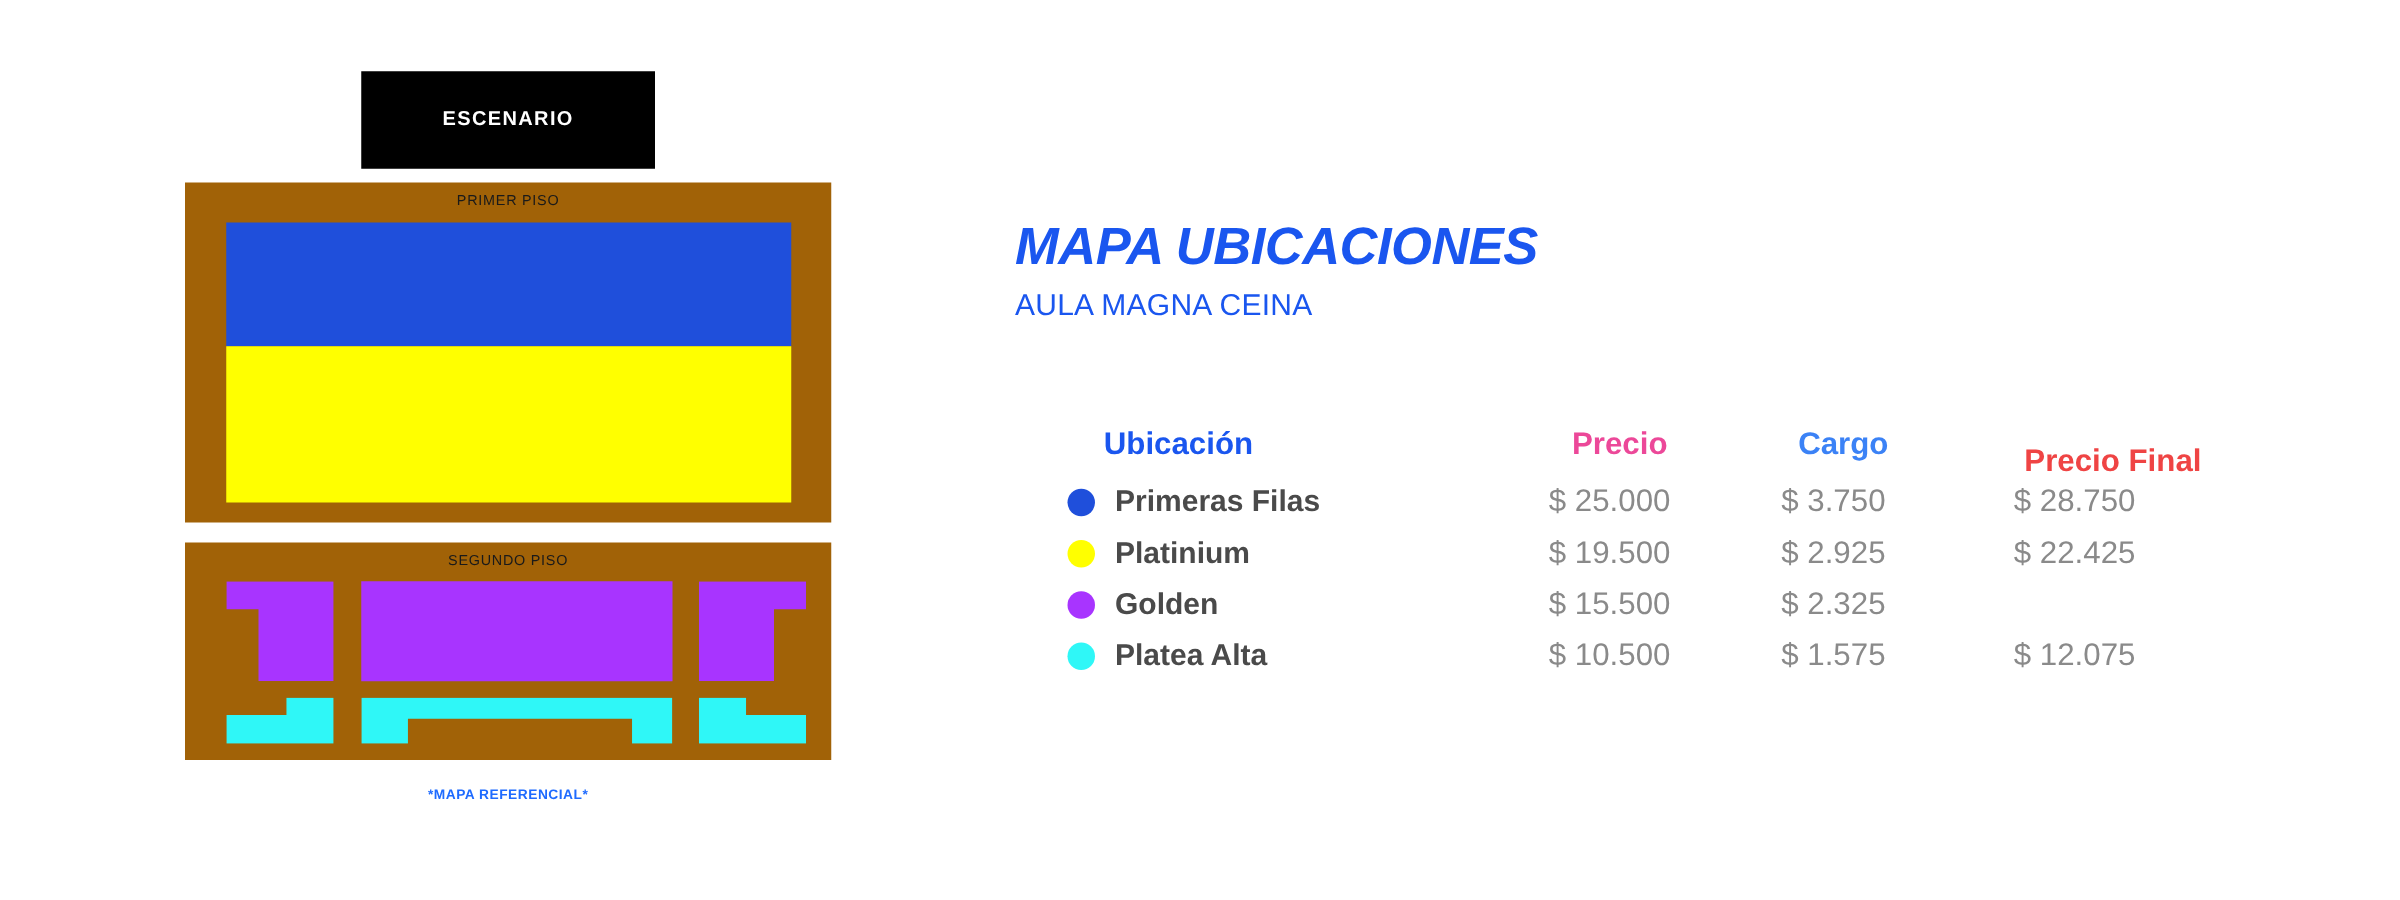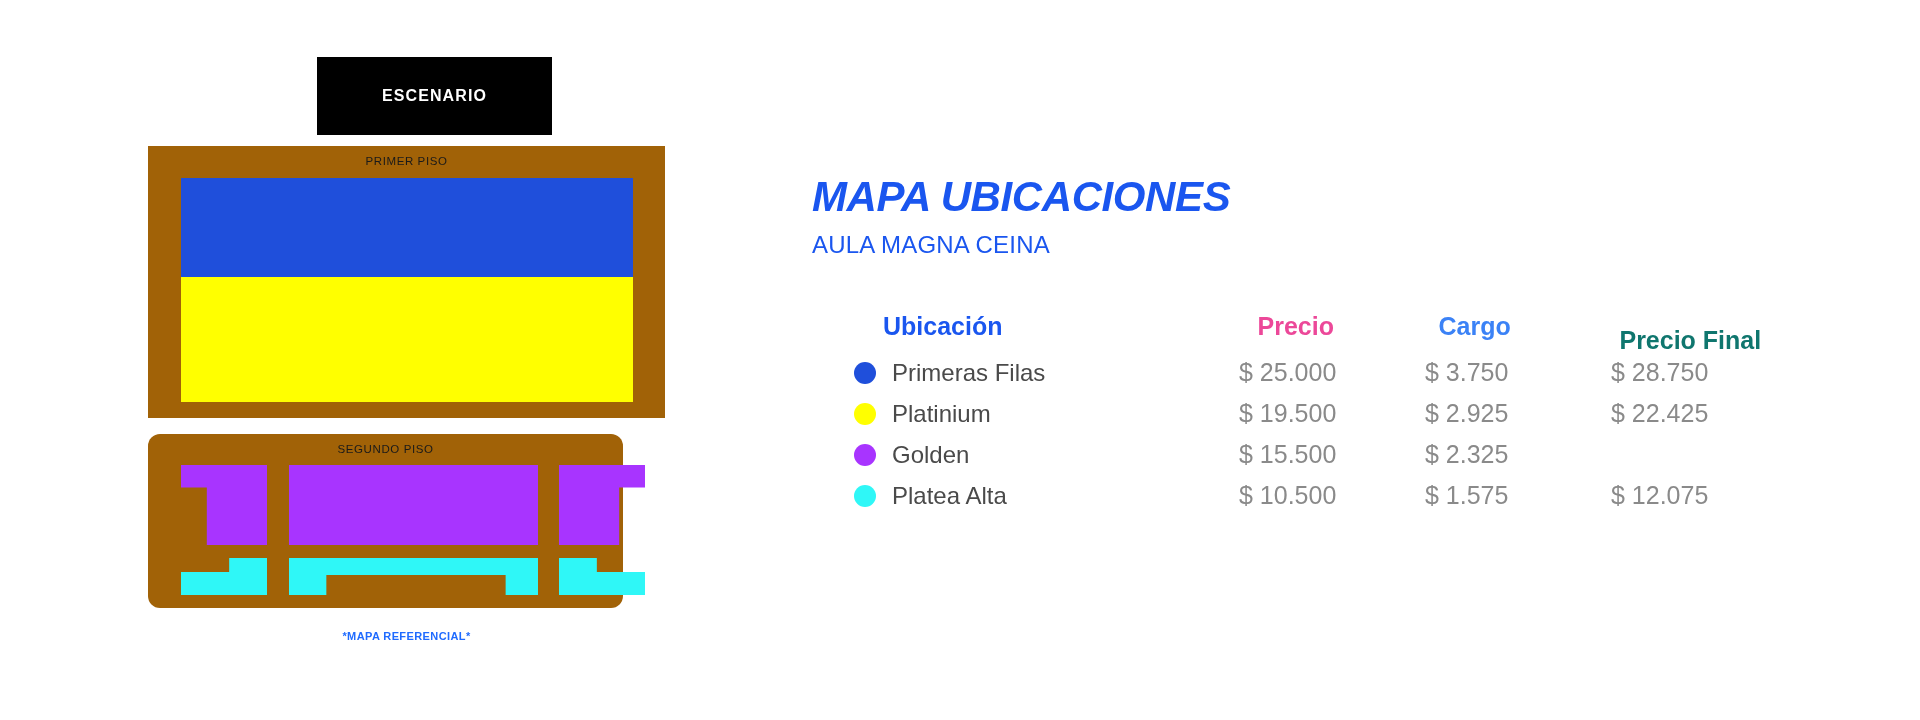--- a/index.html
+++ b/index.html
@@ -27,21 +27,20 @@
   #stage-block {
     position: absolute;
     left: 289px;
     top: 57px;
     width: 235px;
     height: 78px;
     background: #000000;
     display: flex;
     align-items: center;
     justify-content: center;
-    margin-left: 28px;
   }
   #stage-block .stage-label {
     color: #ffffff;
     font-size: 16px;
     font-weight: 700;
     letter-spacing: 1.1px;
   }
 
   .floor-panel {
     position: absolute;
@@ -81,23 +80,22 @@
     top: 131px;
     width: 452px;
     height: 125px;
     background: #ffff00;
   }
 
   
   #second-floor-panel {
     left: 148px;
     top: 434px;
-    width: 475px;
+    width: 517px;
     height: 174px;
-    border-radius: 12px;
   }
   #second-floor-panel .floor-title { top: 9px; }
 
   
   .golden-block {
     position: absolute;
     background: #a834ff;
   }
   #golden-left {
     left: 33px;
@@ -185,21 +183,21 @@
     font-size: 24px;
     font-weight: 400;
     color: #1a56ef;
     letter-spacing: 0.2px;
     line-height: 1;
   }
 
   #price-table {
     position: absolute;
     left: 42px;
-    top: 300px;
+    top: 329px;
     width: 960px;
   }
 
   .price-row {
     display: flex;
     align-items: center;
     height: 41px;
   }
   .price-row.header-row {
     height: 52px;
@@ -226,21 +224,21 @@
 
   .zone-dot {
     width: 22px;
     height: 22px;
     border-radius: 50%;
     flex: 0 0 auto;
     margin-right: 16px;
   }
   .zone-name {
     font-size: 24px;
-    font-weight: 400;
+    font-weight: 700;
     color: #4a4a4a;
   }
   .amount {
     font-size: 25px;
     font-weight: 400;
     color: #8a8a8a;
   }
 </style>
 </head>
 <body>
@@ -276,21 +274,21 @@
 
   <div id="panel-title" style="color: rgb(26, 86, 239); font-style: italic;">MAPA UBICACIONES</div>
   <div id="panel-subtitle" style="color: rgb(26, 86, 239);">AULA MAGNA CEINA</div>
 
   <div id="price-table">
 
     <div class="price-row header-row">
       <div class="col-zone" style="color: rgb(26, 86, 239);">Ubicación</div>
       <div class="col-price" style="color: #ec4899;">Precio</div>
       <div class="col-fee" style="color: #3b82f6;">Cargo</div>
-      <div class="col-total" style="color: #0f766e; margin-top: 28px;">Precio Final</div>
+      <div class="col-total" style="color: #ef4444; margin-top: 28px;">Precio Final</div>
     </div>
 
     <div class="price-row">
       <div class="col-zone">
         <span class="zone-dot" style="background: rgb(31, 79, 219);"></span>
         <span class="zone-name">Primeras Filas</span>
       </div>
       <div class="col-price amount">$ 25.000</div>
       <div class="col-fee amount">$ 3.750</div>
       <div class="col-total amount">$ 28.750</div>

